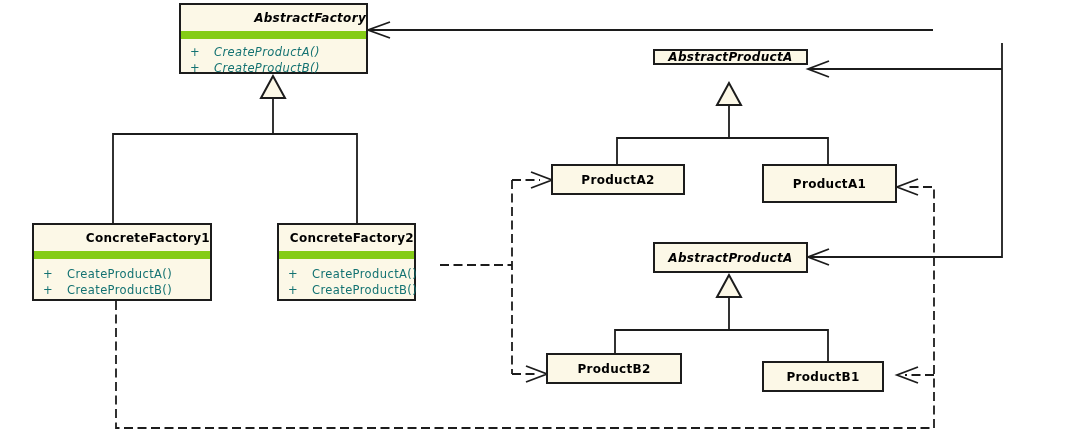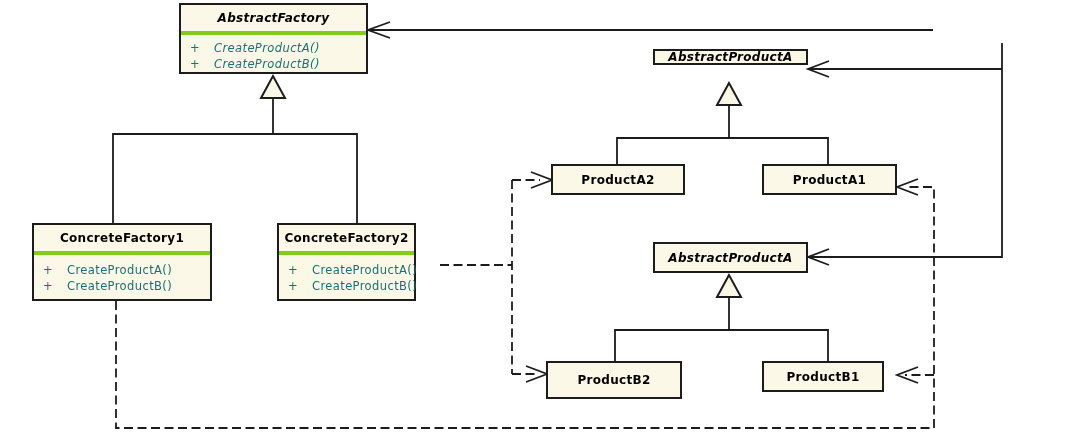--- a/index.html
+++ b/index.html
@@ -21,21 +21,22 @@
     font-size:12px;
     font-weight:bold;
     color:#000000;
     text-align:center;
     letter-spacing:0.3px;
     white-space:nowrap;
   }
   .abstract > .title, .abstract .sig, .abstract .vis{font-style:italic;}
   .hdr{
     height:26px;line-height:26px;
-    border-bottom:4px solid #84cc16;
+    border-bottom:8px solid #84cc16;
+    text-align:right;
   }
   .simple{display:flex;align-items:center;justify-content:center;}
   .methods{padding:5px 4px 0 9px;}
   .m{
     display:flex;
     font-size:11.5px;
     line-height:16px;
     color:#137272;
     letter-spacing:0.4px;
     white-space:nowrap;
@@ -116,29 +117,29 @@
 
 
   <div class="cls abstract simple" style="left:653px;top:49px;width:155px;height:16px">
     <div class="title">AbstractProductA</div>
   </div>
 
   <div class="cls simple" style="left:551px;top:164px;width:134px;height:31px">
     <div class="title">ProductA2</div>
   </div>
 
-  <div class="cls simple" style="left:762px;top:164px;width:135px;height:31px">
+  <div class="cls simple" style="left:762px;top:164px;width:135px;height:39px">
     <div class="title">ProductA1</div>
   </div>
 
   <div class="cls abstract simple" style="left:653px;top:242px;width:155px;height:31px">
     <div class="title">AbstractProductA</div>
   </div>
 
-  <div class="cls simple" style="left:546px;top:361px;width:136px;height:38px">
+  <div class="cls simple" style="left:546px;top:353px;width:136px;height:31px">
     <div class="title">ProductB2</div>
   </div>
 
   <div class="cls simple" style="left:762px;top:361px;width:122px;height:31px">
     <div class="title">ProductB1</div>
   </div>
 
   <div class="cls" style="left:32px;top:223px;width:180px;height:78px">
     <div class="title hdr">ConcreteFactory1</div>
     <div class="methods" style="padding-top:7px">

